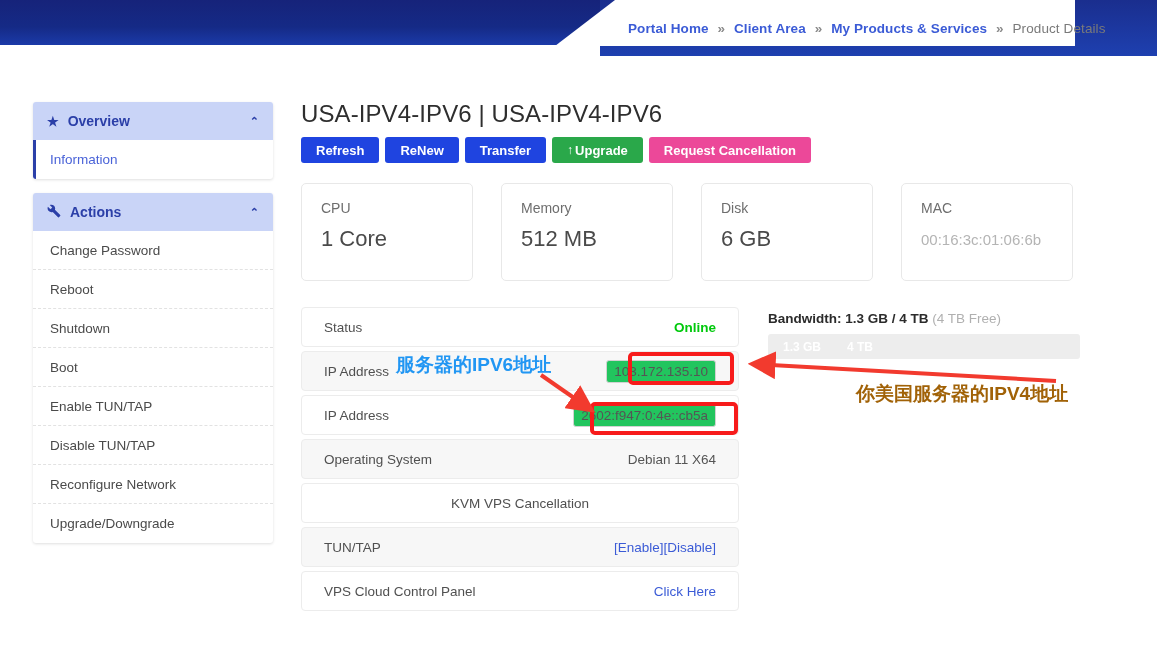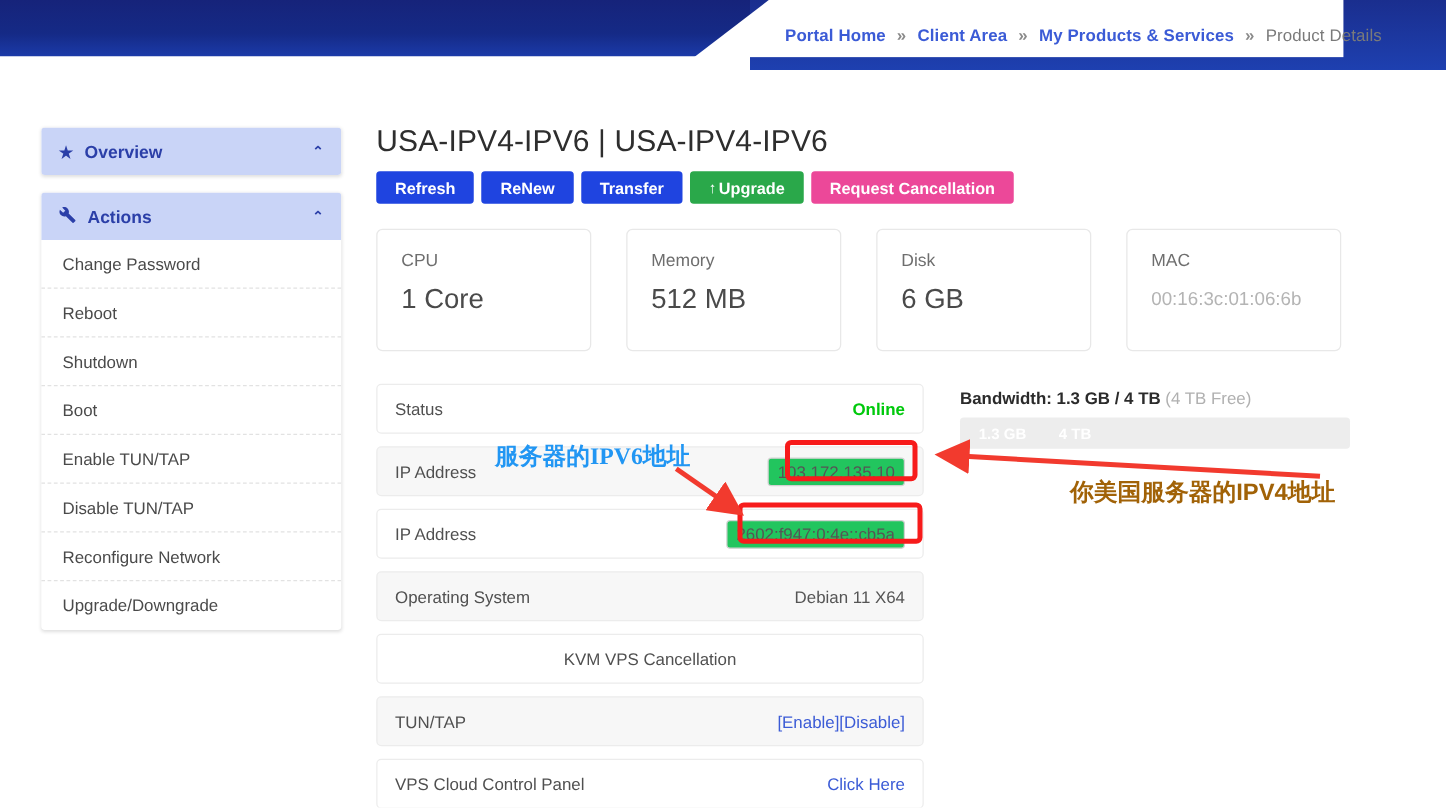--- a/index.html
+++ b/index.html
@@ -114,22 +114,22 @@
   .card-value.muted { font-size: 15px; color: #b4b4b4; padding-top: 5px; }
 
   
   .lower { display: flex; }
   .rows { width: 438px; }
   .row {
     height: 40px;
     display: flex; align-items: center;
     border: 1px solid #ececec;
     border-radius: 4px;
-    padding: 0 14px;
-    margin-bottom: 10px;
+    padding: 0 22px;
+    margin-bottom: 4px;
     font-size: 13.5px;
     color: #505050;
     position: relative;
   }
   .row.shaded { background: #f7f7f7; }
   .row .r-label { flex: 1; }
   .row .r-value { color: #555555; }
   .row.center { justify-content: center; }
   .row.center .r-label { flex: none; text-align: center; }
   .val-online { color: #00c90c; font-weight: bold; font-size: 13.5px; }
@@ -159,21 +159,21 @@
 
   
   .ann-layer {
     position: absolute; left: 0; top: 0;
     width: 1157px; height: 646px;
     pointer-events: none;
   }
   .ann-blue-text {
     position: absolute; left: 396px; top: 352px;
     color: #2196f3; font-size: 19px; font-weight: bold;
-    font-family: Liberation Serif, serif;
+    font-family: Liberation Sans, sans-serif;
     white-space: nowrap;
   }
   .ann-red-text {
     position: absolute; left: 856px; top: 381px;
     color: #a16207; font-size: 19px; font-weight: bold;
     font-family: Liberation Sans, sans-serif;
     white-space: nowrap;
   }
   .redbox {
     position: absolute;
@@ -203,20 +203,23 @@
     </div>
   </div>
 
   <div class="sidebar">
 
     <div class="panel">
       <div class="panel-head">
         <span class="p-icon">★</span>
         <span class="p-label">Overview</span>
         <span class="chev">⌃</span>
+      </div>
+      <div class="menu-item active">
+        <span>Information</span>
       </div>
     </div>
 
     <div class="panel">
       <div class="panel-head">
         <span class="p-icon">
           <svg width="14" height="14" viewBox="0 0 24 24" fill="#2b3fa8">
               <path d="M22.7 19l-9.1-9.1c.9-2.3.4-5-1.5-6.9-2-2-5-2.4-7.4-1.3L9 6 6 9 1.6 4.7C.4 7.1.9 10.1 2.9 12.1c1.9 1.9 4.6 2.4 6.9 1.5l9.1 9.1c.4.4 1 .4 1.4 0l2.3-2.3c.5-.4.5-1.1.1-1.4z"></path>
             </svg>
         </span>

